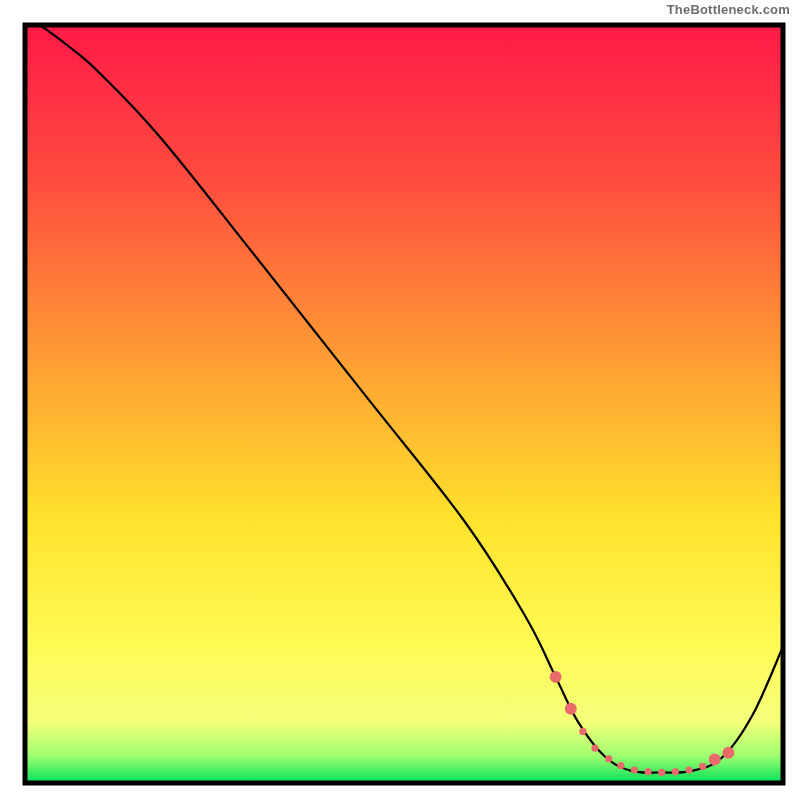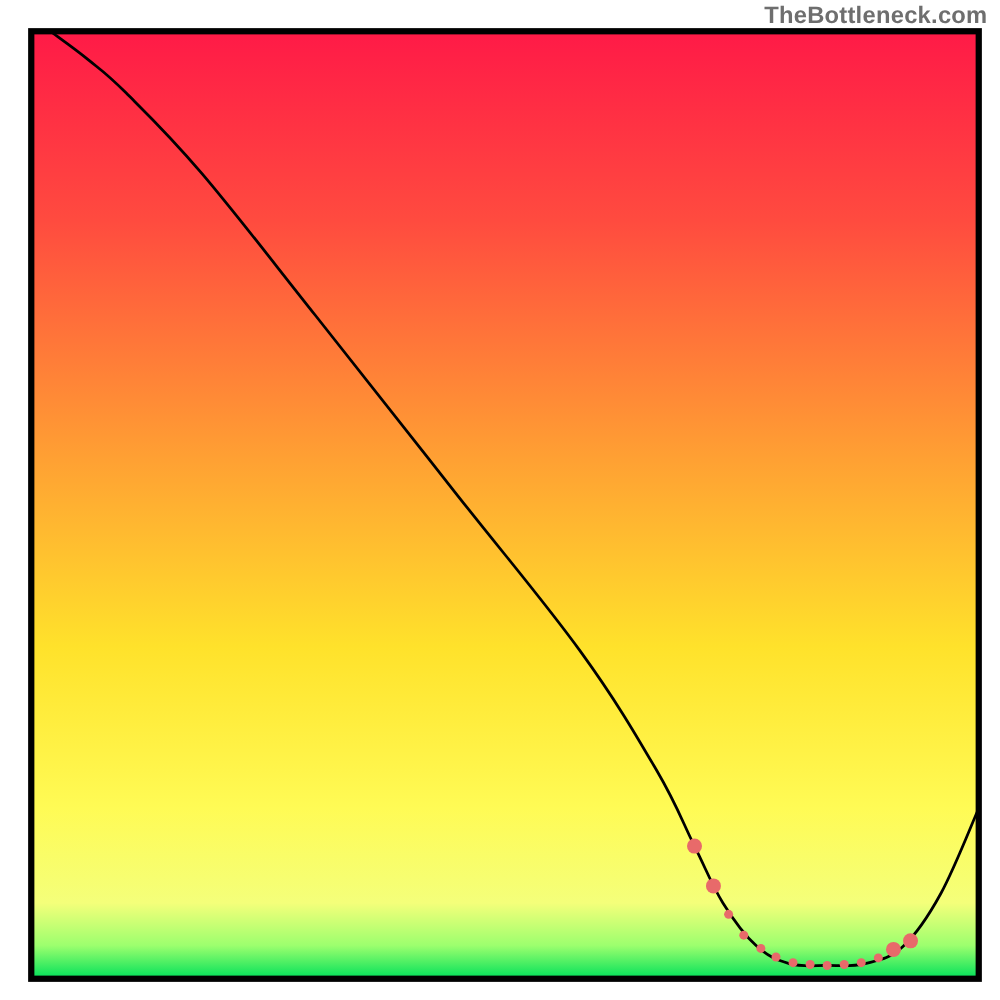--- a/index.html
+++ b/index.html
@@ -15,21 +15,21 @@
     width: 800px;
     height: 800px;
   }
   svg {
     display: block;
   }
   .watermark {
     position: absolute;
     top: 2px;
     right: 10px;
-    font-size: 19px;
+    font-size: 13px;
     font-weight: 600;
     color: #6e6e6e;
     letter-spacing: 0.2px;
     user-select: none;
   }
 </style>
 </head>
 <body>
 
 <div class="chart-wrap">

